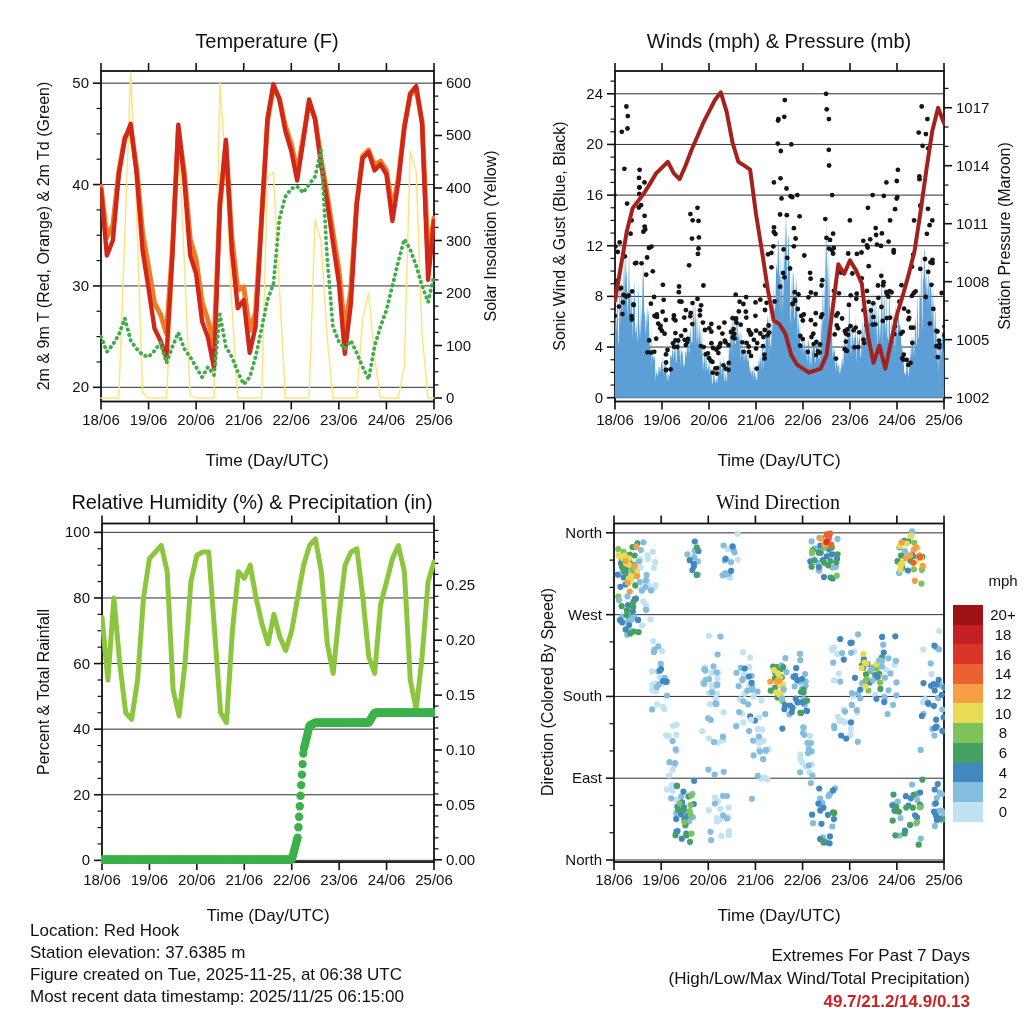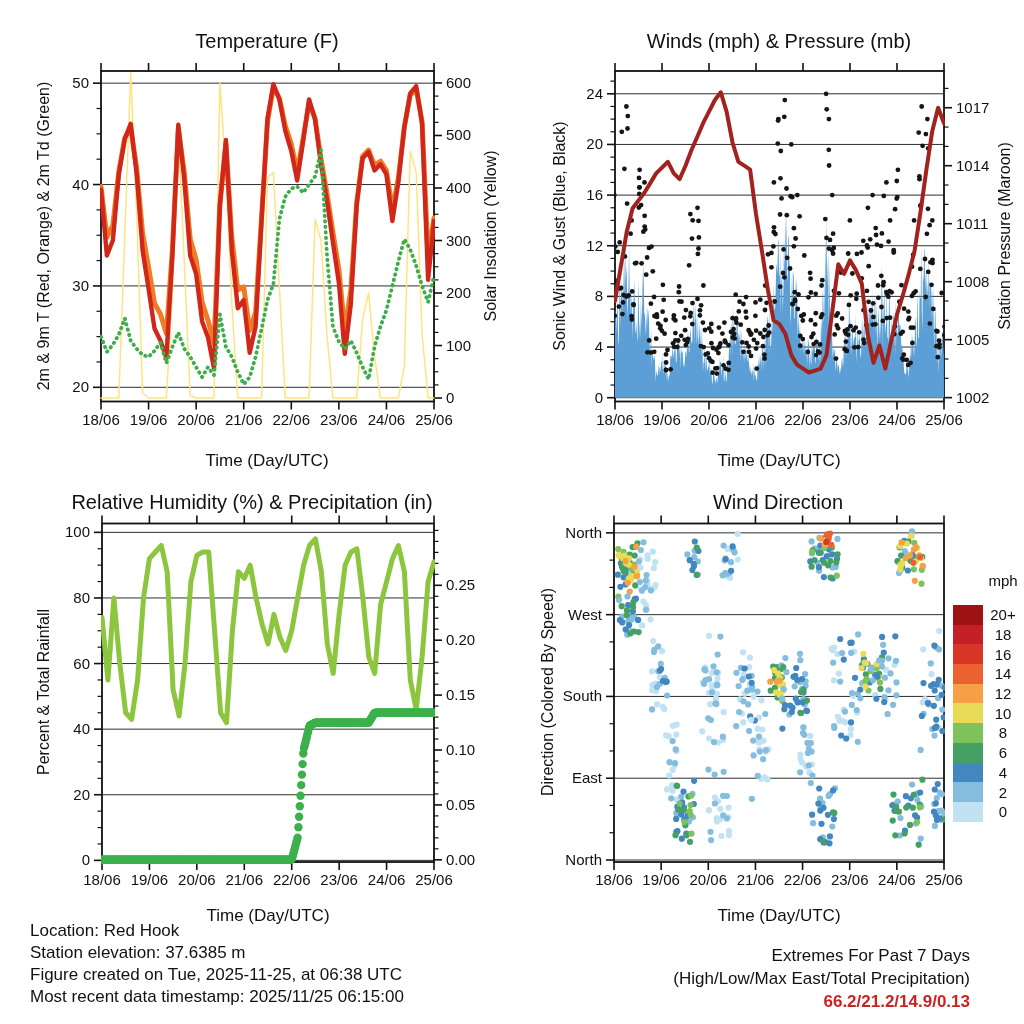--- a/index.html
+++ b/index.html
@@ -2015,21 +2015,21 @@
   <div class="abs xlab" style="left:779px;top:431px;">Time (Day/UTC)</div>
 </div>
 
 <div class="abs">
   <div class="abs ttl" style="left:252px;top:491px;">Relative Humidity (%) &amp; Precipitation (in)</div>
   <div class="abs ylab" style="left:44px;top:692px;">Percent &amp; Total Rainfall</div>
   <div class="abs xlab" style="left:268px;top:886px;">Time (Day/UTC)</div>
 </div>
 
 <div class="abs">
-  <div class="abs ttl" style="left:778px;top:491px;">Wind Direction</div>
+  <div class="abs ttl" style="left:778px;top:491px;font-family:Liberation Serif, serif;">Wind Direction</div>
   <div class="abs ylab" style="left:548px;top:692px;">Direction (Colored By Speed)</div>
   <div class="abs xlab" style="left:779px;top:886px;">Time (Day/UTC)</div>
   <div class="abs" id="legend-wrap" style="left:953px;top:572px;">
     <div id="legend-title">mph</div>
     <div id="legend">
         <div class="leg-row">
           <div class="leg-swatch" style="background: rgb(158, 18, 20);"></div>
           <span class="leg-label">20+</span>
         </div>
         <div class="leg-row">
@@ -2078,15 +2078,15 @@
 
 <div class="abs" style="left:30px;top:920px;">
   <div class="footer-line">Location: Red Hook</div>
   <div class="footer-line">Station elevation: 37.6385 m</div>
   <div class="footer-line">Figure created on Tue, 2025-11-25, at 06:38 UTC</div>
   <div class="footer-line">Most recent data timestamp: 2025/11/25 06:15:00</div>
 </div>
 
 <div class="abs" id="extremes" style="left:570px;top:936px;width:400px;margin-top:8px;">
   <div>Extremes For Past 7 Days</div>
-  <div>(High/Low/Max East/Total Precipitation)</div>
-  <div class="vals" style="color: rgb(204, 34, 34);">66.2/21.2/14.9/0.13</div>
+  <div>(High/Low/Max Wind/Total Precipitation)</div>
+  <div class="vals" style="color: rgb(204, 34, 34);">49.7/21.2/14.9/0.13</div>
 </div>
 
 </body></html>

